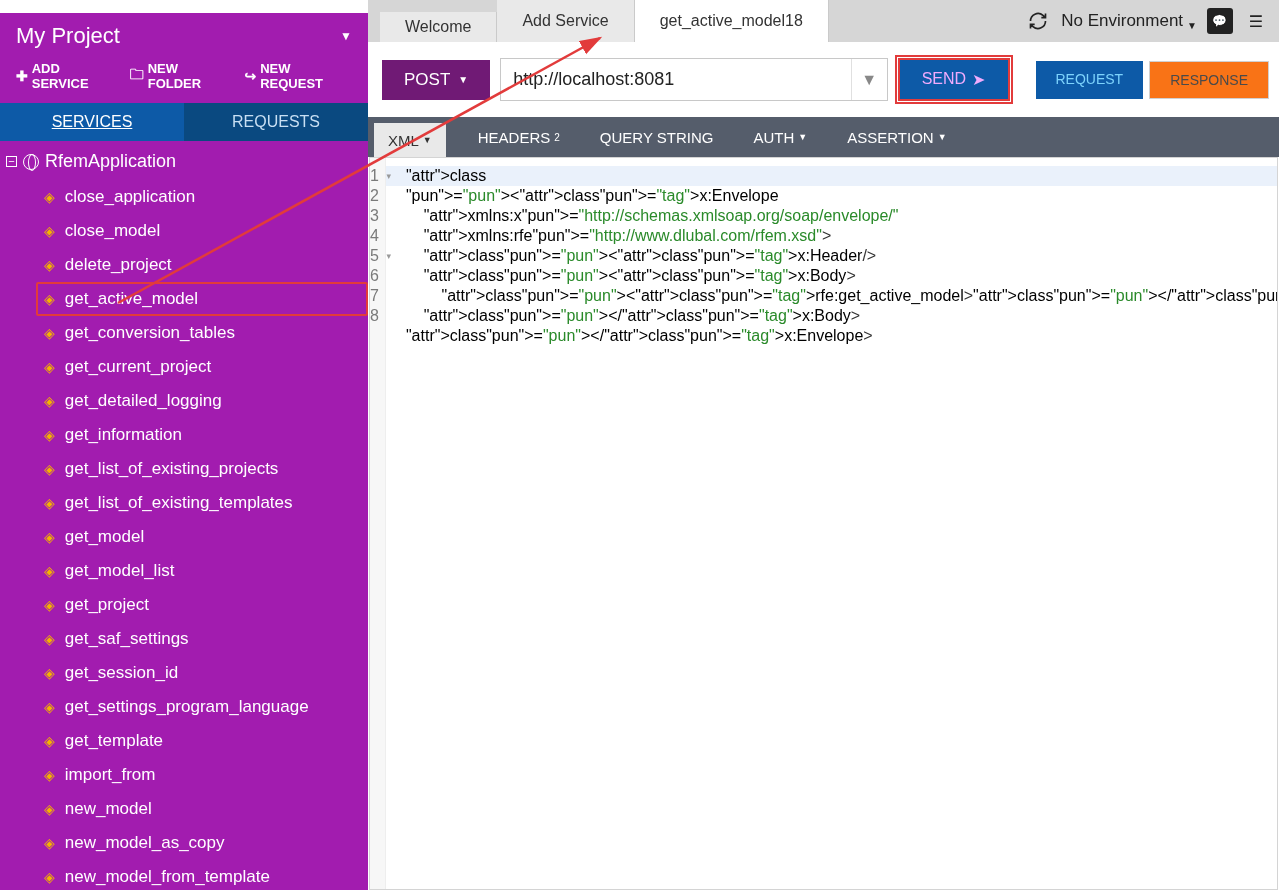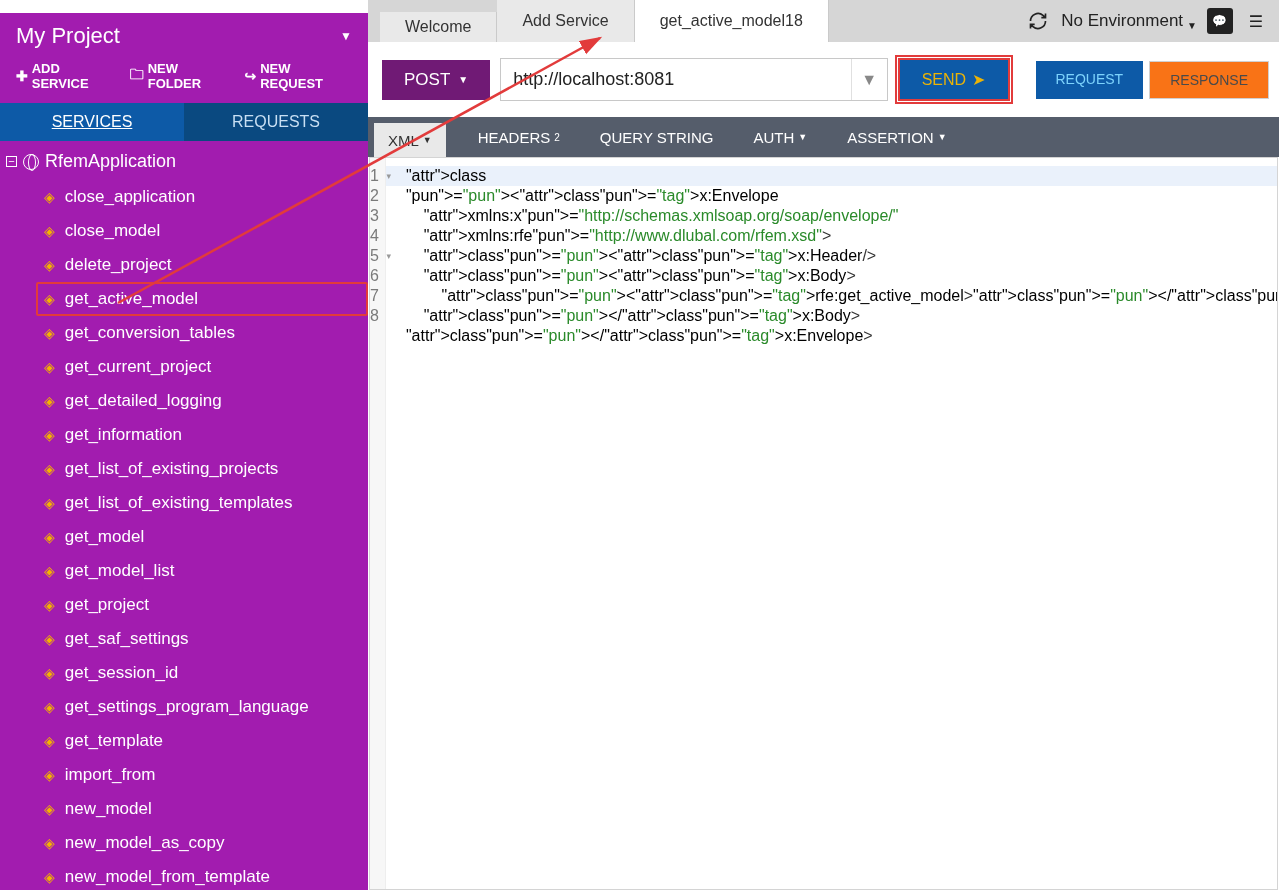--- a/index.html
+++ b/index.html
@@ -37,21 +37,21 @@
 .env { font-size:17px; color:#222; display:flex; align-items:flex-end; gap:4px; cursor:pointer; }
 .iconbtn { width:26px; height:26px; display:flex; align-items:center; justify-content:center; cursor:pointer; color:#222; }
 .iconbtn.dark { background:#222; color:#fff; border-radius:3px; font-size:12px; }
 .refresh svg { width:20px; height:20px; }
 
 .reqrow { display:flex; align-items:center; gap:10px; padding:16px 10px 10px 14px; }
 .method { background:#701a75; color:#fff; padding:10px 22px; font-size:17px; display:flex; align-items:center; gap:8px; cursor:pointer; }
 .urlbox { flex:1; display:flex; border:1px solid #c8c8c8; }
 .urlbox input { flex:1; border:none; padding:10px 12px; font-size:18px; outline:none; color:#222; }
 .urlbox .dd { width:36px; display:flex; align-items:center; justify-content:center; border-left:1px solid #e0e0e0; color:#888; cursor:pointer; }
-.send { background:#0d5aa7; color:#eab308; padding:10px 22px; font-size:16px; display:flex; align-items:center; gap:6px; cursor:pointer; border:2px solid #e23b3b; outline:2px solid #e23b3b; outline-offset:1px;}
+.send { background:#0d5aa7; color:#f0abfc; padding:10px 22px; font-size:16px; display:flex; gap:6px; cursor:pointer; border:2px solid #e23b3b; outline:2px solid #e23b3b; outline-offset:1px;}
 .rr-tabs { display:flex; gap:6px; margin-left:16px; }
 .rr-tab { padding:10px 20px; font-size:14px; cursor:pointer; }
 .rr-tab.active { background:#0d5aa7; color:#7dd3fc; }
 .rr-tab.inactive { background:#f97316; color:#4a4a4a; border:1px solid #d0d0d0; }
 
 .subtabs { margin-top:6px; background:#555d6b; color:#fff; display:flex; align-items:center; padding:0 10px; height:40px; gap:24px; font-size:15px; }
 .subtabs .st { display:flex; align-items:center; gap:4px; cursor:pointer; padding:0 8px; height:100%; }
 .subtabs .st.active { background:#e9e9e9; color:#333; margin-left:-4px; padding:0 14px; height:34px; margin-top:6px; }
 .subtabs .sup { font-size:10px; vertical-align:super; }
 

